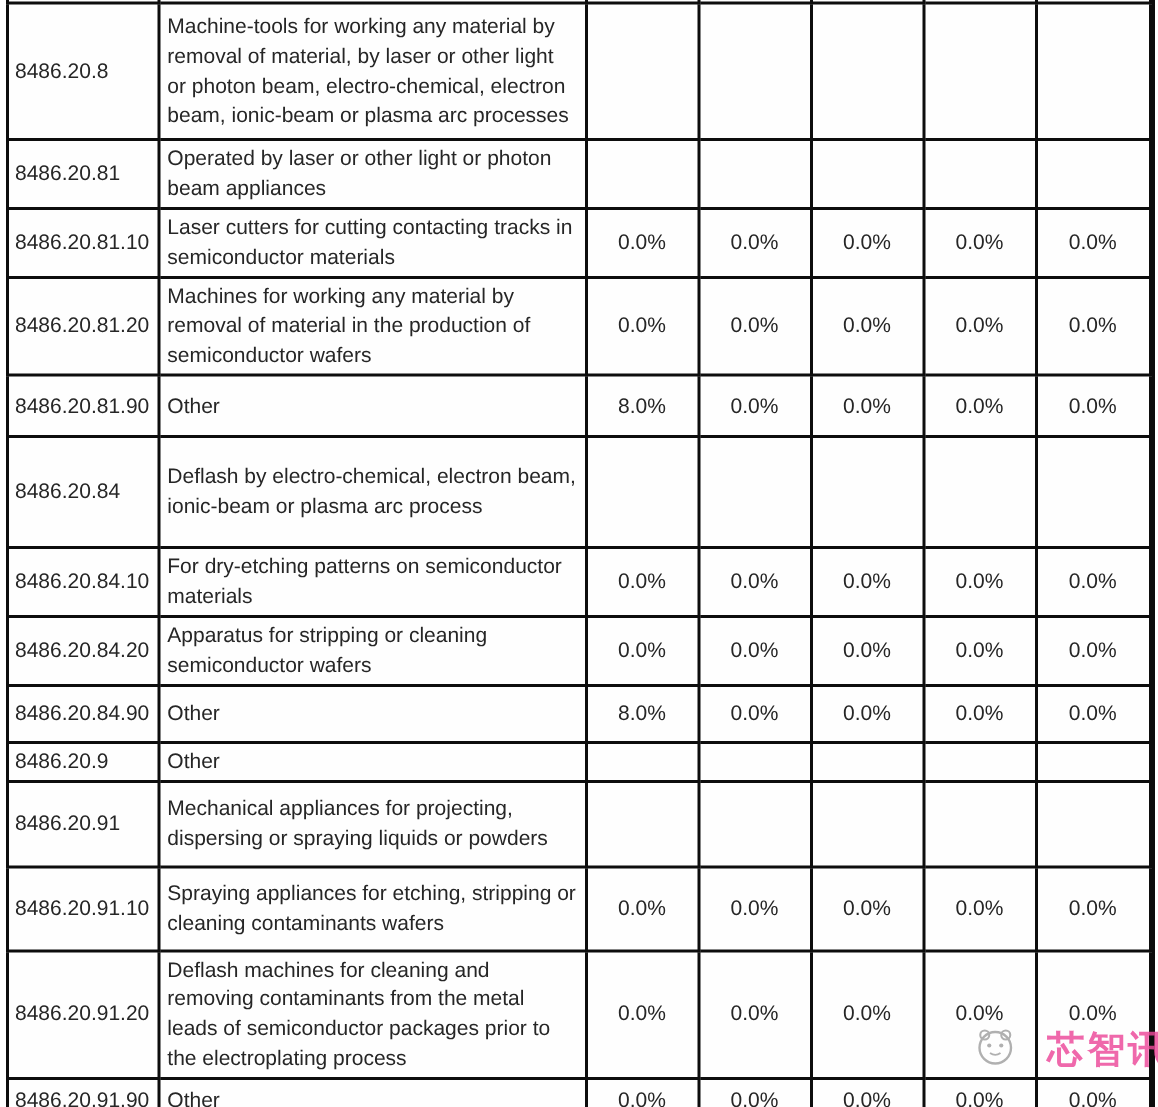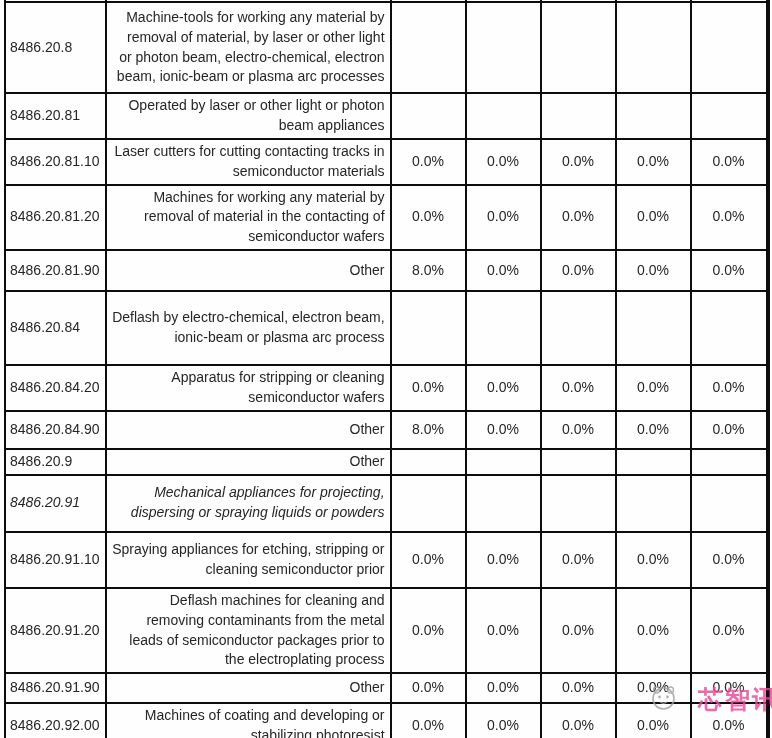--- a/index.html
+++ b/index.html
@@ -30,21 +30,21 @@
     color: #262626;
     vertical-align: middle;
     overflow: hidden;
     background: #fefefe;
   }
   table.tariff td.code {
     white-space: nowrap;
     padding-left: 4px;
   }
   table.tariff td.desc {
-    text-align: right;
+    text-align: left;
   }
   table.tariff td.val {
     text-align: center;
     padding: 2px 2px;
   }
   table.tariff tr.partial td {
     padding: 0;
   }
   #right-edge-line {
     position: absolute;
@@ -120,21 +120,21 @@
           <td class="code">8486.20.81.10</td>
           <td class="desc">Laser cutters for cutting contacting tracks in semiconductor materials</td>
           <td class="val">0.0%</td>
           <td class="val">0.0%</td>
           <td class="val">0.0%</td>
           <td class="val">0.0%</td>
           <td class="val">0.0%</td>
         </tr>
         <tr style="height: 54px;">
           <td class="code">8486.20.81.20</td>
-          <td class="desc">Machines for working any material by removal of material in the contacting of semiconductor wafers</td>
+          <td class="desc">Machines for working any material by removal of material in the production of semiconductor wafers</td>
           <td class="val">0.0%</td>
           <td class="val">0.0%</td>
           <td class="val">0.0%</td>
           <td class="val">0.0%</td>
           <td class="val">0.0%</td>
         </tr>
         <tr style="height: 41px;">
           <td class="code">8486.20.81.90</td>
           <td class="desc">Other</td>
           <td class="val">8.0%</td>
@@ -146,20 +146,29 @@
         <tr style="height: 74px;">
           <td class="code">8486.20.84</td>
           <td class="desc">Deflash by electro-chemical, electron beam, ionic-beam or plasma arc process</td>
           <td class="val"></td>
           <td class="val"></td>
           <td class="val"></td>
           <td class="val"></td>
           <td class="val"></td>
         </tr>
         <tr style="height: 38px;">
+          <td class="code">8486.20.84.10</td>
+          <td class="desc">For dry-etching patterns on semiconductor materials</td>
+          <td class="val">0.0%</td>
+          <td class="val">0.0%</td>
+          <td class="val">0.0%</td>
+          <td class="val">0.0%</td>
+          <td class="val">0.0%</td>
+        </tr>
+        <tr style="height: 38px;">
           <td class="code">8486.20.84.20</td>
           <td class="desc">Apparatus for stripping or cleaning semiconductor wafers</td>
           <td class="val">0.0%</td>
           <td class="val">0.0%</td>
           <td class="val">0.0%</td>
           <td class="val">0.0%</td>
           <td class="val">0.0%</td>
         </tr>
         <tr style="height: 38px;">
           <td class="code">8486.20.84.90</td>
@@ -172,32 +181,32 @@
         </tr>
         <tr style="height: 21px;">
           <td class="code">8486.20.9</td>
           <td class="desc">Other</td>
           <td class="val"></td>
           <td class="val"></td>
           <td class="val"></td>
           <td class="val"></td>
           <td class="val"></td>
         </tr>
-        <tr style="height: 57px; font-style: italic;">
+        <tr style="height: 57px;">
           <td class="code">8486.20.91</td>
           <td class="desc">Mechanical appliances for projecting, dispersing or spraying liquids or powders</td>
           <td class="val"></td>
           <td class="val"></td>
           <td class="val"></td>
           <td class="val"></td>
           <td class="val"></td>
         </tr>
         <tr style="height: 56px;">
           <td class="code">8486.20.91.10</td>
-          <td class="desc">Spraying appliances for etching, stripping or cleaning semiconductor prior</td>
+          <td class="desc">Spraying appliances for etching, stripping or cleaning contaminants wafers</td>
           <td class="val">0.0%</td>
           <td class="val">0.0%</td>
           <td class="val">0.0%</td>
           <td class="val">0.0%</td>
           <td class="val">0.0%</td>
         </tr>
         <tr style="height: 84px;">
           <td class="code">8486.20.91.20</td>
           <td class="desc">Deflash machines for cleaning and removing contaminants from the metal leads of semiconductor packages prior to the electroplating process</td>
           <td class="val">0.0%</td>

